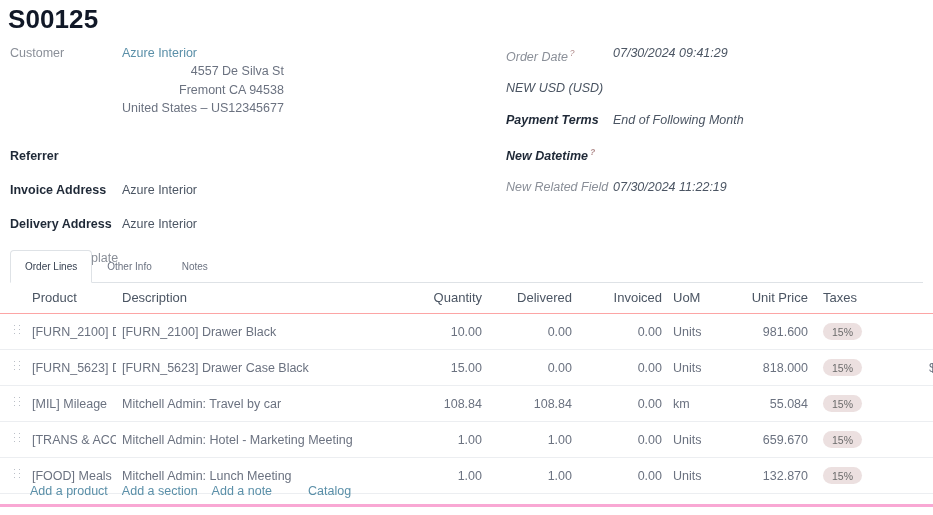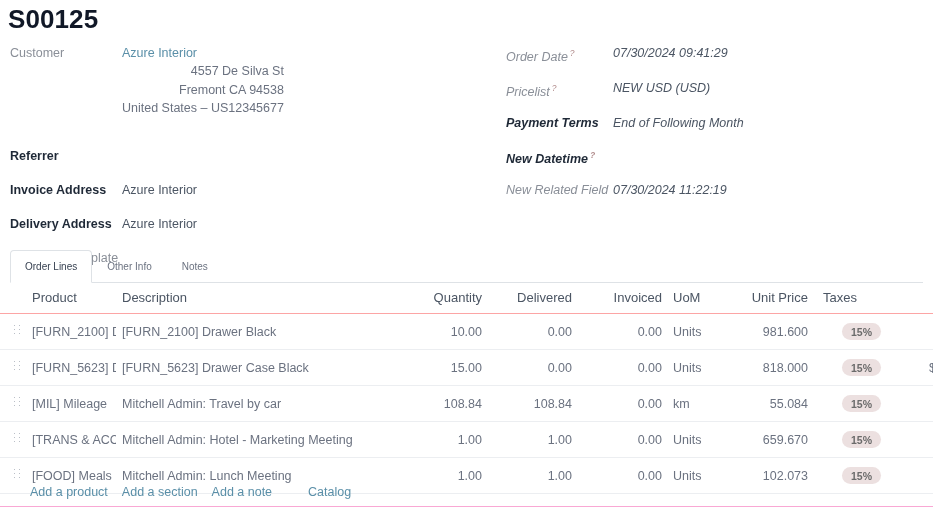--- a/index.html
+++ b/index.html
@@ -81,21 +81,21 @@
     white-space: nowrap; overflow: hidden; vertical-align: middle;
   }
   .c-handle   { width: 26px;  text-align: center !important; padding-left: 8px !important; padding-right: 0 !important;}
   .c-product  { width: 90px;  }
   .c-desc     { width: 280px; }
   .c-qty      { width: 92px;  text-align: right !important; }
   .c-deliv    { width: 90px;  text-align: right !important; }
   .c-inv      { width: 90px;  text-align: right !important; }
   .c-uom      { width: 56px;  text-align: left !important; padding-left: 5px !important;}
   .c-price    { width: 90px;  text-align: right !important; }
-  .c-taxes    { width: 92px;  text-align: center; padding-left: 9px !important; font-weight: bold;}
+  .c-taxes    { width: 92px;  text-align: left; padding-left: 9px !important;}
   .c-total    { width: 95px;  text-align: right !important; }
 
   td.c-product { color: #5a8fa8; text-overflow: clip; }
   td.c-qty, td.c-deliv, td.c-inv { color: #2e6b8a; }
   td.c-price, td.c-total { color: #6b7280; }
 
   .drag-handle {
     display: inline-block; width: 9px; height: 13px; cursor: move;
     background-image:
       radial-gradient(circle 1px at 1.5px 1.5px, #b6bcc4 99%, transparent 100%);
@@ -103,21 +103,21 @@
     opacity: .95;
   }
   .tax-badge {
     display: inline-block; background: #ece0e0; color: #6b6b6b;
     font-size: 10.5px; padding: 2.5px 9px; border-radius: 10px; line-height: 12px;
   }
 
   
   .line-actions {
     position: absolute; left: 0; top: 477px; width: 933px;
-    border-bottom: 1px solid #f9a8d4; height: 30px;
+    border-bottom: 3px solid #f9a8d4; height: 30px;
     padding-left: 30px; display: flex; align-items: center;
   }
   .la-link { font-size: 12.5px; color: #5a8fa8; cursor: pointer; margin-right: 14px; }
   .la-link.catalog { margin-left: 22px; }
 </style>
 </head>
 <body>
 
 <div class="page">
 
@@ -158,21 +158,20 @@
             <div class="f-val dark"></div>
           </div>
         </div>
       </div>
     <div class="col-right" id="col-right">
         <div class="f-row">
           <div class="f-label"><span>Order Date</span><span class="f-help">?</span></div>
           <div class="f-val dark">07/30/2024 09:41:29</div>
         </div>
         <div class="f-row">
-          <div class="f-label"><span>Pricelist</span><span class="f-help">?</span></div>
           <div class="f-val dark">NEW USD (USD)</div>
         </div>
         <div class="f-row">
           <div class="f-label bold"><span>Payment Terms</span></div>
           <div class="f-val dark">End of Following Month</div>
         </div>
         <div class="f-row">
           <div class="f-label bold"><span>New Datetime</span><span class="f-help">?</span></div>
           <div class="f-val dark"></div>
         </div>
@@ -269,21 +268,21 @@
             <td class="c-total">$ 659.67</td>
           </tr>
           <tr>
             <td class="c-handle"><span class="drag-handle"></span></td>
             <td class="c-product">[FOOD] Meals</td>
             <td class="c-desc">Mitchell Admin: Lunch Meeting</td>
             <td class="c-qty">1.00</td>
             <td class="c-deliv">1.00</td>
             <td class="c-inv">0.00</td>
             <td class="c-uom">Units</td>
-            <td class="c-price">102.073</td>
+            <td class="c-price">132.870</td>
             <td class="c-taxes"><span class="tax-badge">15%</span></td>
             <td class="c-total">$ 132.87</td>
           </tr>
         </tbody>
     </table>
   </div>
 
   <div class="line-actions" id="line-actions">
       <span class="la-link">Add a product</span>
       <span class="la-link">Add a section</span>

